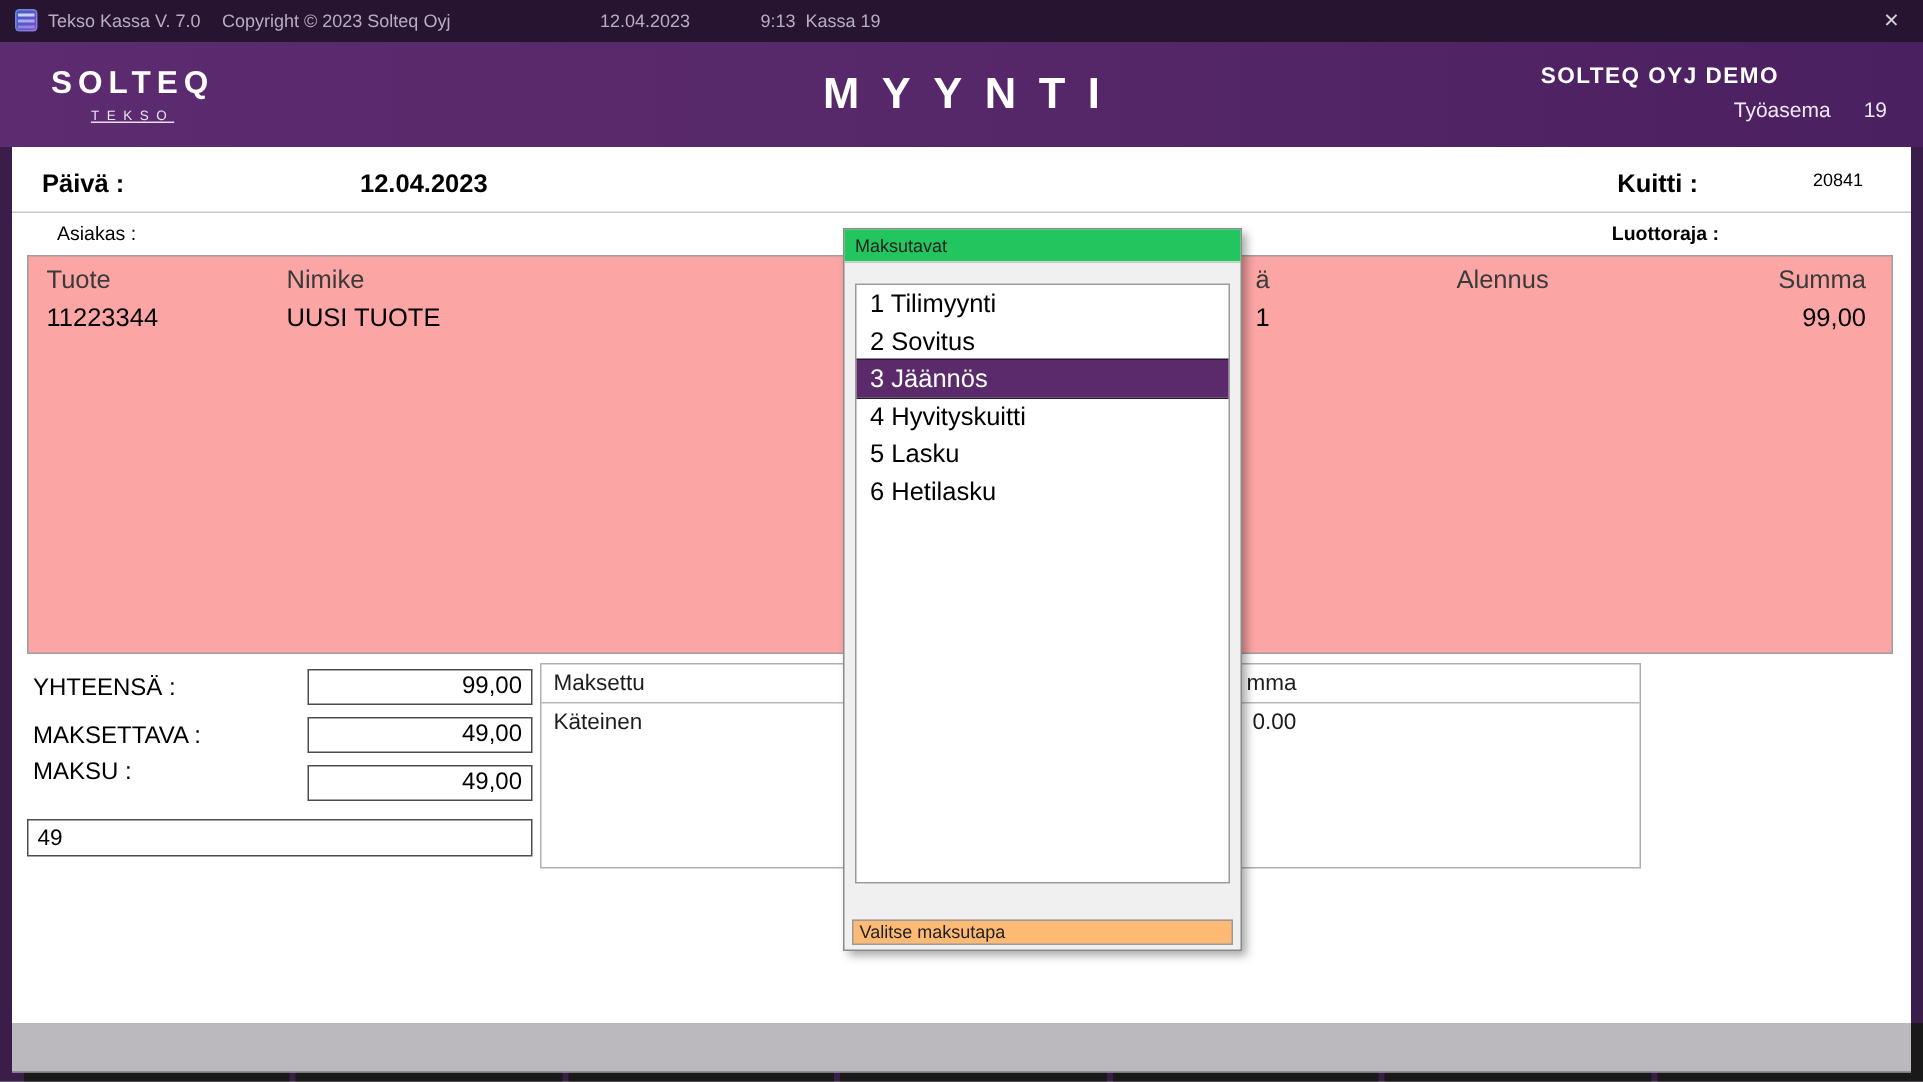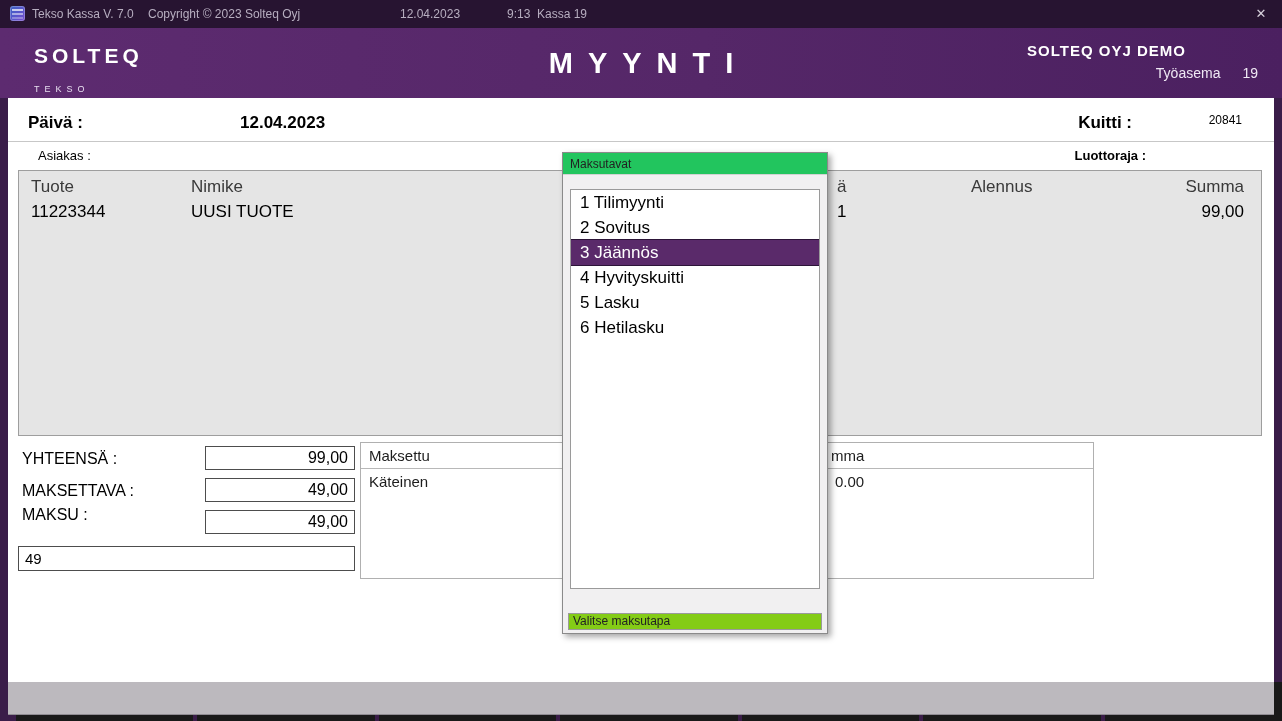--- a/index.html
+++ b/index.html
@@ -20,41 +20,41 @@
   .tb-time{left:507px;}
   .tb-kassa{left:537px;}
   .tb-close{position:absolute;right:10px;top:5px;width:22px;height:18px;color:#d6d0db;font-size:13px;
     text-align:center;line-height:18px;cursor:pointer;}
 
   
   .band{position:absolute;left:0;top:28px;width:1282px;height:70px;
     background:linear-gradient(90deg,#5d2b70 0%,#552768 55%,#4b2060 100%);}
   .logo{position:absolute;left:34px;top:16px;color:#fff;}
   .logo-main{font-size:21px;font-weight:bold;letter-spacing:4px;}
-  .logo-sub{font-size:9px;letter-spacing:5px;text-align:left;margin-top:16px;color:#e8dff0;}
+  .logo-sub{font-size:9px;letter-spacing:5px;text-align:center;margin-top:4px;color:#e8dff0;text-decoration:underline;}
   .band-title{position:absolute;left:0;top:0;width:100%;height:70px;display:flex;align-items:center;justify-content:center;
     color:#fff;font-size:29px;font-weight:bold;letter-spacing:15px;text-indent:15px;}
   .band-right{position:absolute;right:24px;top:14px;text-align:right;color:#fff;}
   .band-company{font-size:15px;font-weight:bold;letter-spacing:1px;padding-right:72px;white-space:nowrap;}
   .band-ws{font-size:14px;margin-top:6px;display:flex;justify-content:flex-end;gap:22px;color:#efe8f4;}
 
   
   .main{position:absolute;left:8px;top:98px;width:1266px;height:584px;background:#fff;}
   .lbl{position:absolute;white-space:nowrap;color:#000;}
   .info-date-label{left:20px;top:15px;font-size:17px;font-weight:bold;}
   .info-date-value{left:232px;top:15px;font-size:17px;font-weight:bold;}
   .info-seller{left:0;top:15px;width:100%;text-align:center;font-size:17px;font-weight:bold;}
   .info-receipt-label{right:142px;top:15px;font-size:17px;font-weight:bold;}
   .info-receipt-value{right:32px;top:15px;font-size:12px;font-weight:normal;}
   .info-divider{position:absolute;left:0;top:43px;width:100%;height:1px;background:#c7c7c7;}
   .customer-label{left:30px;top:50px;font-size:13px;font-weight:normal;}
   .credit-label{right:128px;top:50px;font-size:13px;font-weight:bold;}
 
   
-  .table-box{position:absolute;left:10px;top:72px;width:1244px;height:266px;border:1px solid #9e9e9e;background:#e5e5e5;}
+  .table-box{position:absolute;left:10px;top:72px;width:1244px;height:266px;border:1px solid #9e9e9e;background:#fca5a5;}
   .table-box .hdr{position:absolute;top:6px;font-size:17px;color:#3a3a3a;white-space:nowrap;}
   .table-box .cell{position:absolute;top:31px;font-size:17px;color:#000;white-space:nowrap;}
   .c-prod{left:12px;} .c-name{left:172px;} .c-qty{left:818px;} .c-disc{left:952px;} .c-sum{right:17px;}
 
   
   .tot-label{font-size:16px;color:#000;}
   .t1{left:14px;top:352px;} .t2{left:14px;top:384px;} .t3{left:14px;top:408px;}
   .tot-field{position:absolute;left:197px;width:150px;height:24px;border:1px solid #4d4d4d;background:#fff;
     font-size:16px;text-align:right;line-height:22px;padding-right:6px;color:#000;}
   .f1{top:348px;} .f2{top:380px;} .f3{top:412px;}
@@ -80,21 +80,21 @@
   .footer{position:absolute;left:8px;top:682px;width:1266px;height:33px;background:#bcb9be;border-bottom:1px solid #8f8b92;}
 
   
   .dialog{position:absolute;left:562px;top:152px;width:266px;height:482px;background:#f1f0f1;
     border:1px solid #8a8a8a;box-shadow:3px 3px 6px rgba(0,0,0,.35);z-index:50;}
   .dlg-title{position:absolute;left:0;top:0;width:100%;height:22px;background:#22c55e;
     border-bottom:1px solid #d2d2d2;font-size:12px;color:#222;line-height:22px;padding-left:7px;cursor:default;}
   .dlg-list{position:absolute;left:7px;right:7px;top:36px;bottom:44px;background:#fff;border:1px solid #9a9a9a;overflow:hidden;}
   .dlg-item{height:25px;line-height:25px;font-size:17px;color:#000;padding-left:9px;cursor:pointer;white-space:nowrap;}
   .dlg-item.selected{background:#5a2a6a;color:#fff;outline:1px solid #2c1438;}
-  .dlg-prompt{position:absolute;left:5px;right:5px;bottom:3px;height:17px;background:#84cc16;border:1px solid #9a9a9a;
+  .dlg-prompt{position:absolute;left:5px;right:5px;bottom:3px;height:17px;background:#fdba74;border:1px solid #9a9a9a;
     font-size:12px;line-height:15px;padding-left:4px;color:#222;}
 </style>
 </head>
 <body>
 
 <div class="window">
 
   <div class="titlebar">
     <div class="app-icon"></div>
     <span class="tb-title">Tekso Kassa V. 7.0</span>

